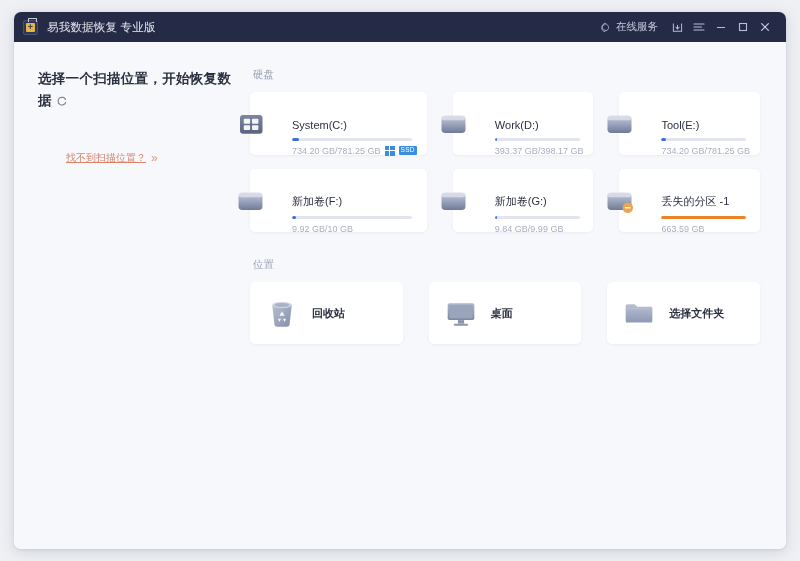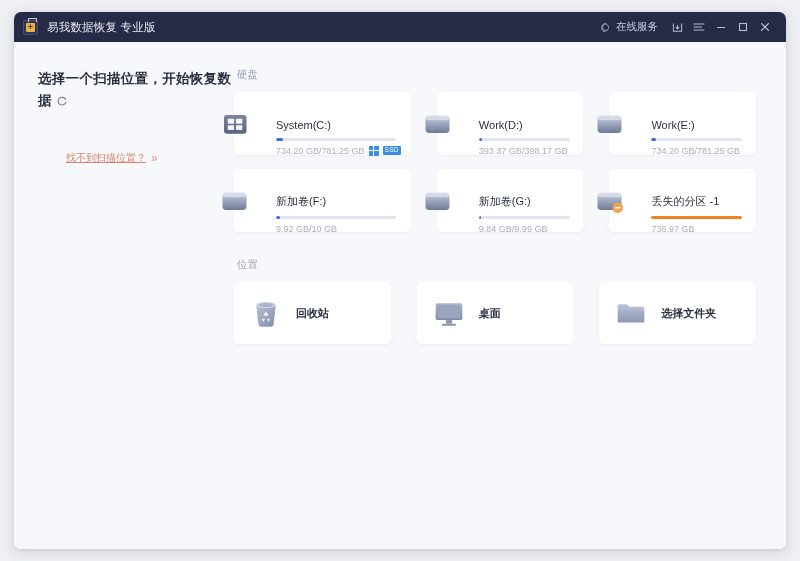--- a/index.html
+++ b/index.html
@@ -100,20 +100,21 @@
     color: #b9bcd2;
   }
   .tb-btn svg { display: block; }
 
   
   .content {
     flex: 1;
     display: flex;
     background: #f7f8fc;
     padding-top: 26px;
+    gap: 16px;
   }
 
   .leftpane {
     width: 220px;
     flex: none;
     padding-left: 24px;
   }
   .headline {
     font-size: 13.5px;
     color: #2b3040;
@@ -376,21 +377,21 @@
             </div>
           </div>
         </div>
 
         <div class="card">
           <svg class="diskicon" viewBox="0 0 56 40">
             <rect x="6" y="9" width="32" height="23" rx="5" fill="url(#dg1)"></rect>
             <rect x="6" y="9" width="32" height="6" rx="3" fill="#dfe3ee" opacity="0.75"></rect>
           </svg>
           <div class="info">
-            <div class="name">Work(E:)</div>
+            <div class="name">Tool(E:)</div>
             <div class="bar">
                 <i style="width:5%"></i>
               </div>
             <div class="metaline">
               <span class="meta">734.20 GB/781.25 GB</span>
             </div>
           </div>
         </div>
 
         <div class="card">
@@ -431,21 +432,21 @@
             <rect x="6" y="9" width="32" height="6" rx="3" fill="#dfe3ee" opacity="0.75"></rect>
             <circle cx="33" cy="29" r="7" fill="#efa34e"></circle>
             <path d="M30 29 L36 29" stroke="#ffffff" stroke-width="1.8" stroke-linecap="round"></path>
           </svg>
           <div class="info">
             <div class="name">丢失的分区 -1</div>
             <div class="bar lost">
                 <i style="width:100%"></i>
               </div>
             <div class="metaline">
-              <span class="meta">736.97 GB</span>
+              <span class="meta">663.59 GB</span>
             </div>
           </div>
         </div>
 
       </div>
 
       <div class="sect-label second">位置</div>
 
       <div class="grid">
 

